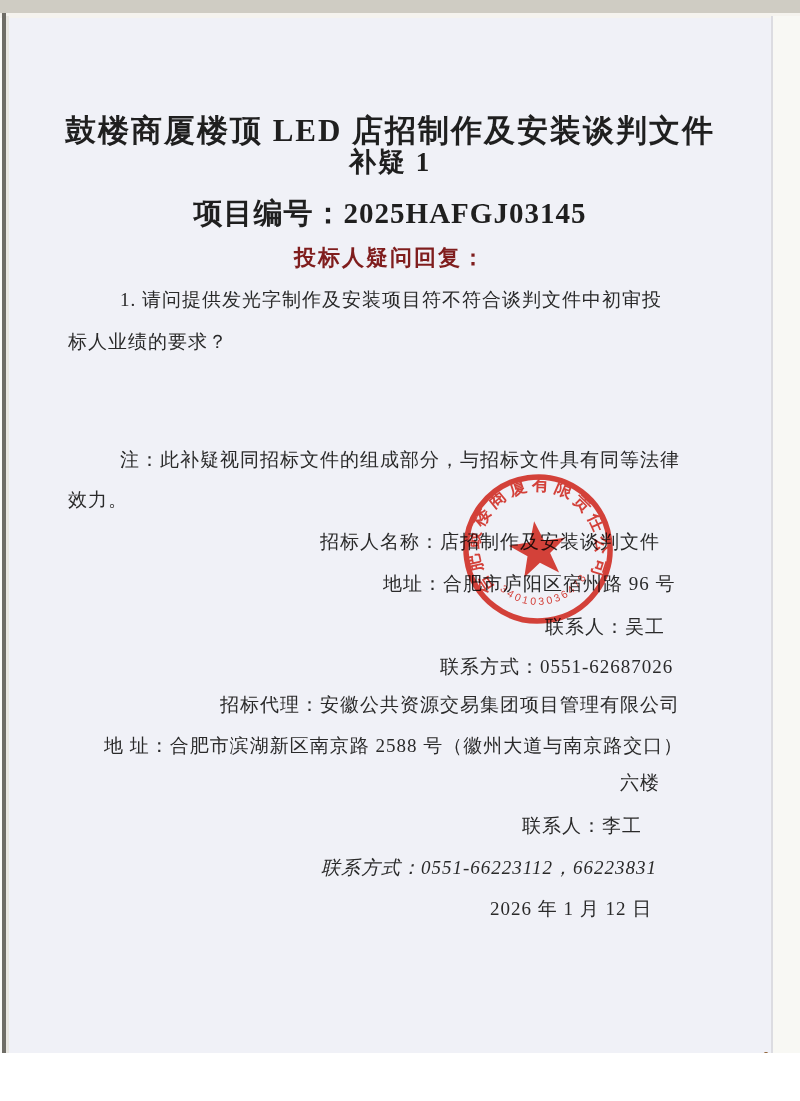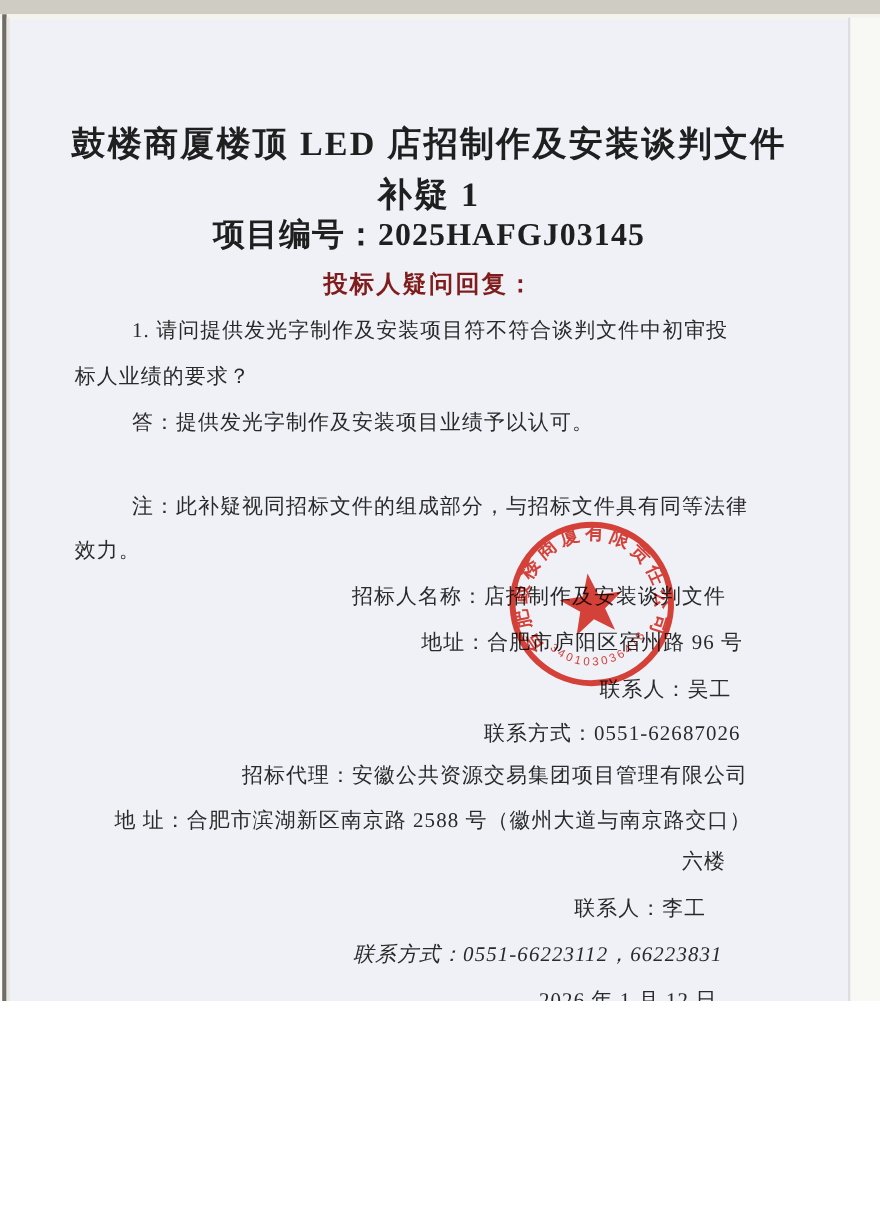--- a/index.html
+++ b/index.html
@@ -1,18 +1,18 @@
 <!DOCTYPE html>
 <html><head>
 <meta charset="utf-8">
 <style>
   html,body{margin:0;padding:0;}
   .scan{
     position:relative;
-    width:800px;height:910px;
+    width:800px;height:1053px;
     background:#fbfbf8;
     overflow:hidden;
     font-family:"Liberation Serif","DejaVu Serif",serif;
     color:#262626;
   }
   .paper{
     position:absolute;left:8px;top:16px;width:764px;height:1085px;
     background:#f0f1f7;
   }
   .edge-top{position:absolute;left:0;top:0;width:800px;height:13px;background:#cfccc3;}
@@ -20,21 +20,21 @@
   .edge-left-dark{position:absolute;left:2px;top:13px;width:4px;height:1088px;background:#6f6d66;}
   .edge-left-light{position:absolute;left:6px;top:16px;width:3px;height:1085px;background:#e9e7e1;}
   .edge-right-line{position:absolute;left:771px;top:16px;width:2px;height:1085px;background:#dcdce1;}
   .edge-right-area{position:absolute;left:773px;top:16px;width:27px;height:1085px;background:#f8f8f4;}
   .speck1{position:absolute;left:763px;top:1052px;width:6px;height:9px;background:#8a5a2d;border-radius:50%;}
   .speck2{position:absolute;left:767px;top:1086px;width:4px;height:5px;background:#9a6a35;border-radius:50%;}
 
   .line{position:absolute;white-space:nowrap;}
   .center{left:8px;width:764px;text-align:center;}
   .t1{top:110px;font-size:31px;font-weight:bold;letter-spacing:2px;color:#1f1f1f;}
-  .t2{top:156px;font-size:31px;font-weight:bold;letter-spacing:2px;color:#1f1f1f;}
+  .t2{top:144px;font-size:27px;font-weight:bold;letter-spacing:2px;color:#1f1f1f;}
   .pn{top:194px;font-size:29px;font-weight:bold;letter-spacing:1px;color:#1f1f1f;}
   .h{top:243px;font-size:22px;font-weight:bold;letter-spacing:2px;
      font-family:"Liberation Sans","DejaVu Sans",sans-serif;color:#7f1d1d;}
   .body{font-size:19px;letter-spacing:1px;color:#2a2a2a;}
 
   .q1{left:120px;top:287px;}
   .q2{left:68px;top:329px;}
   .ans{left:120px;top:371px;}
   .note1{left:120px;top:447px;}
   .note2{left:68px;top:487px;}
@@ -69,21 +69,20 @@
   <div class="speck1"></div>
   <div class="speck2"></div>
 
   <div class="line center t1">鼓楼商厦楼顶 LED 店招制作及安装谈判文件</div>
   <div class="line center t2">补疑 1</div>
   <div class="line center pn">项目编号：2025HAFGJ03145</div>
   <div class="line center h">投标人疑问回复：</div>
 
   <div class="line body q1">1. 请问提供发光字制作及安装项目符不符合谈判文件中初审投</div>
   <div class="line body q2">标人业绩的要求？</div>
-  <div class="line body ans">答：提供发光字制作及安装项目业绩予以认可。</div>
 
   <div class="line body note1">注：此补疑视同招标文件的组成部分，与招标文件具有同等法律</div>
   <div class="line body note2">效力。</div>
 
   <div class="line body tname">招标人名称：店招制作及安装谈判文件</div>
   <div class="line body taddr">地址：合肥市庐阳区宿州路 96 号</div>
   <div class="line body tcontact">联系人：吴工</div>
   <div class="line body tphone">联系方式：0551-62687026</div>
 
   <div class="line body aname">招标代理：安徽公共资源交易集团项目管理有限公司</div>

